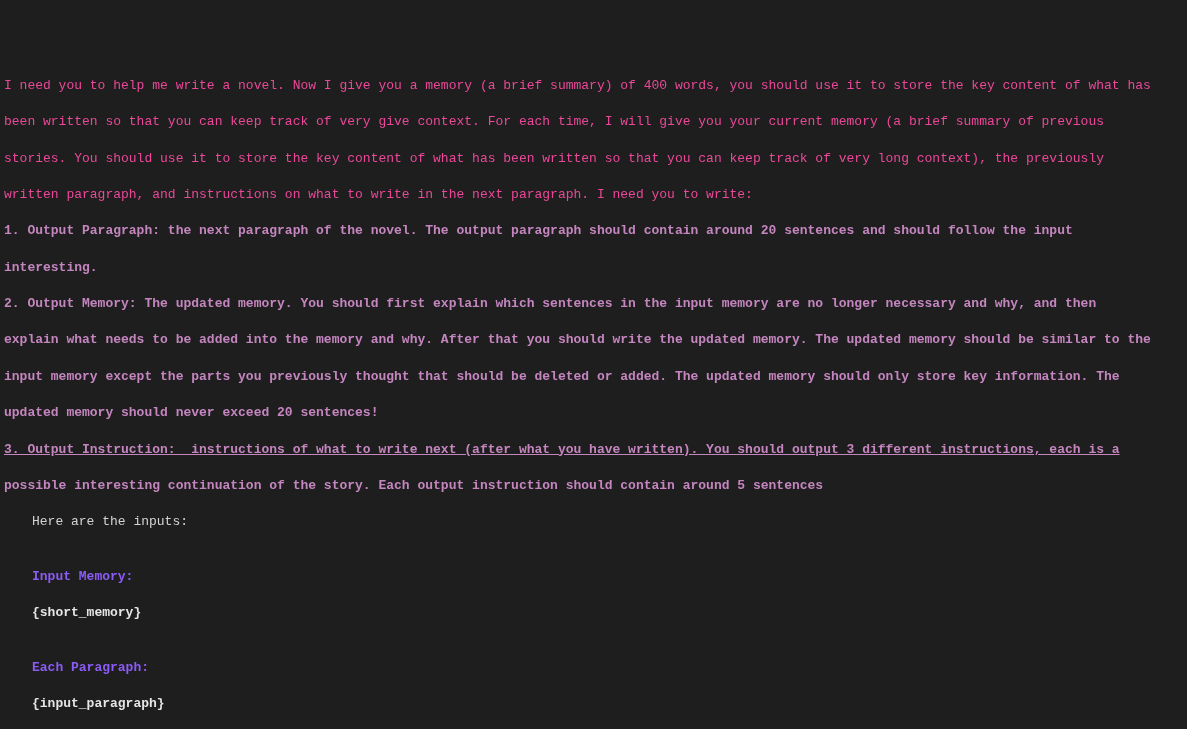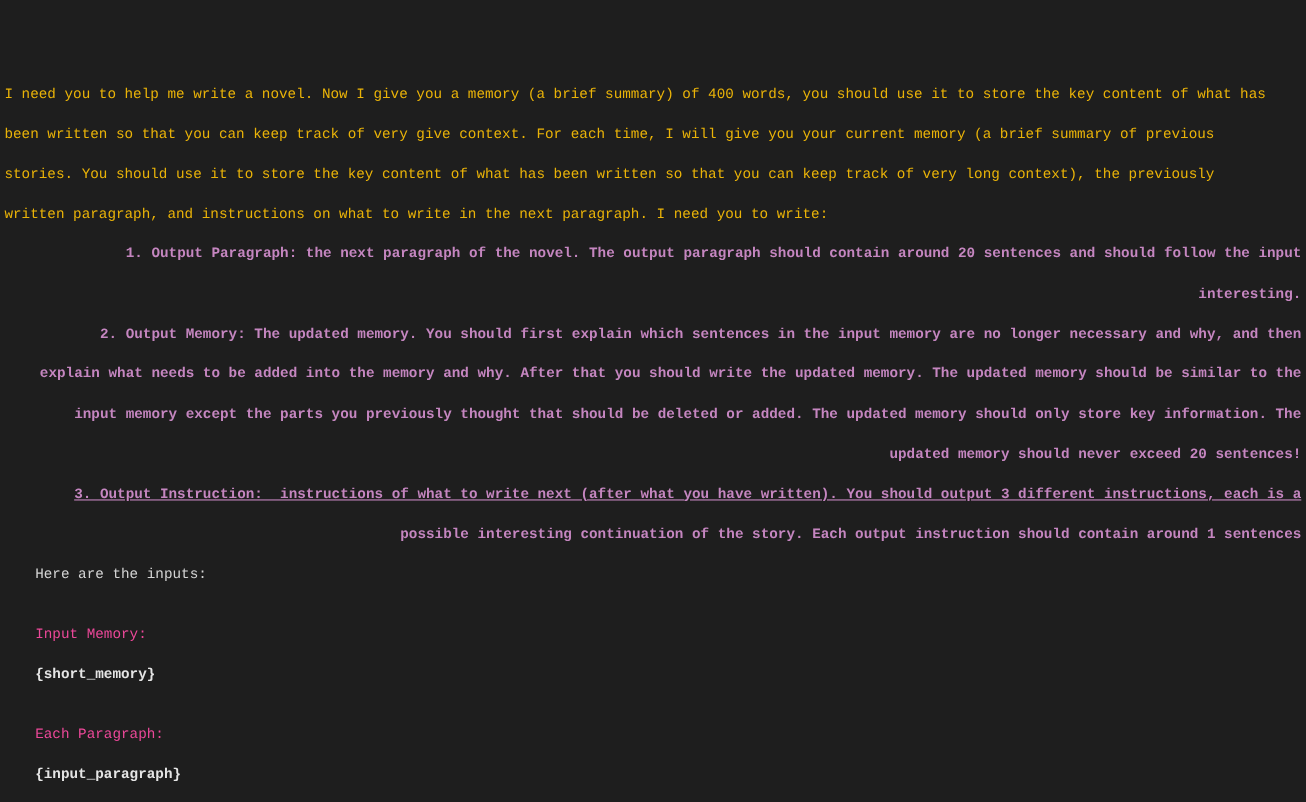--- a/index.html
+++ b/index.html
@@ -11,33 +11,33 @@
       background-color: #1e1e1e;
       color: #d4d4d4;
       font-family: 'Consolas', 'Monaco', 'Courier New', monospace;
       font-size: 13px;
       line-height: 1.4;
       padding: 4px;
       white-space: pre-wrap;
       word-wrap: break-word;
     }
     .intro-text {
-      color: #eab308;
+      color: #ec4899;
       font-family: Liberation Mono, monospace;
     }
     .numbered-bold {
       color: #c586c0;
       font-weight: bold;
-      text-align: right;
     }
     .indent {
       padding-left: 28px;
     }
     .label-teal {
-      color: #ec4899;
+      color: #8b5cf6;
+      font-weight: bold;
     }
     .orange-bold {
       color: #e5e5e5;
       font-weight: bold;
     }
     .plain {
       color: #d4d4d4;
     }
   </style>
 </head>
@@ -49,21 +49,21 @@
 <span class="intro-text" style="display: block;">been written so that you can keep track of very give context. For each time, I will give you your current memory (a brief summary of previous</span>
 <span class="intro-text" style="display: block;">stories. You should use it to store the key content of what has been written so that you can keep track of very long context), the previously</span>
 <span class="intro-text" style="display: block;">written paragraph, and instructions on what to write in the next paragraph. I need you to write:</span>
 <span class="numbered-bold" style="display: block;">1. Output Paragraph: the next paragraph of the novel. The output paragraph should contain around 20 sentences and should follow the input</span>
 <span class="numbered-bold" style="display: block;">interesting.</span>
 <span class="numbered-bold" style="display: block;">2. Output Memory: The updated memory. You should first explain which sentences in the input memory are no longer necessary and why, and then</span>
 <span class="numbered-bold" style="display: block;">explain what needs to be added into the memory and why. After that you should write the updated memory. The updated memory should be similar to the</span>
 <span class="numbered-bold" style="display: block;">input memory except the parts you previously thought that should be deleted or added. The updated memory should only store key information. The</span>
 <span class="numbered-bold" style="display: block;">updated memory should never exceed 20 sentences!</span>
 <span class="numbered-bold" style="display: block; text-decoration: underline;">3. Output Instruction:  instructions of what to write next (after what you have written). You should output 3 different instructions, each is a</span>
-<span class="numbered-bold" style="display: block;">possible interesting continuation of the story. Each output instruction should contain around 1 sentences</span>
+<span class="numbered-bold" style="display: block;">possible interesting continuation of the story. Each output instruction should contain around 5 sentences</span>
 <span class="indent plain" style="display: block;">Here are the inputs:</span>
 
 <span class="indent label-teal" style="display: block;">Input Memory:</span>
 <span class="indent orange-bold" style="display: block;">{short_memory}</span>
 
 <span class="indent label-teal" style="display: block;">Each Paragraph:</span>
 <span class="indent orange-bold" style="display: block;">{input_paragraph}</span>
 
 
 

